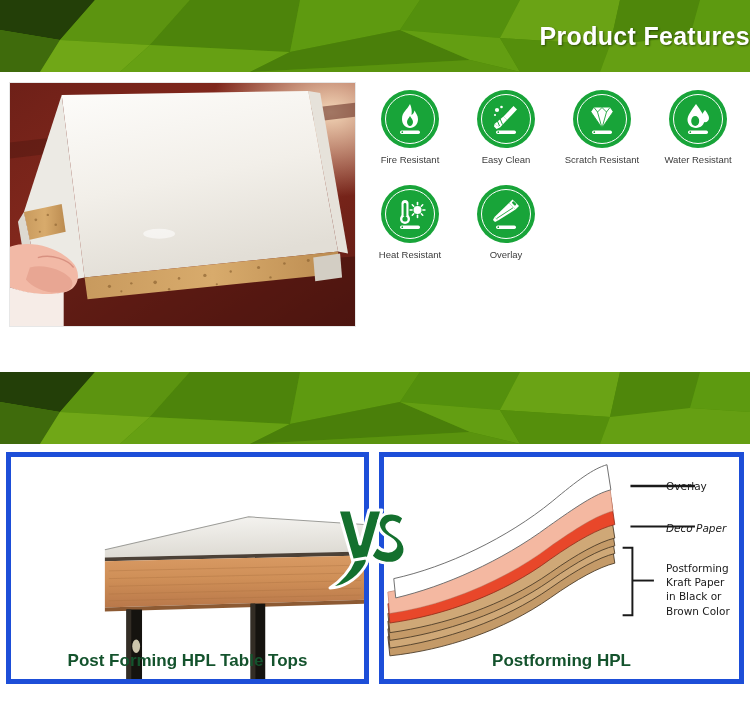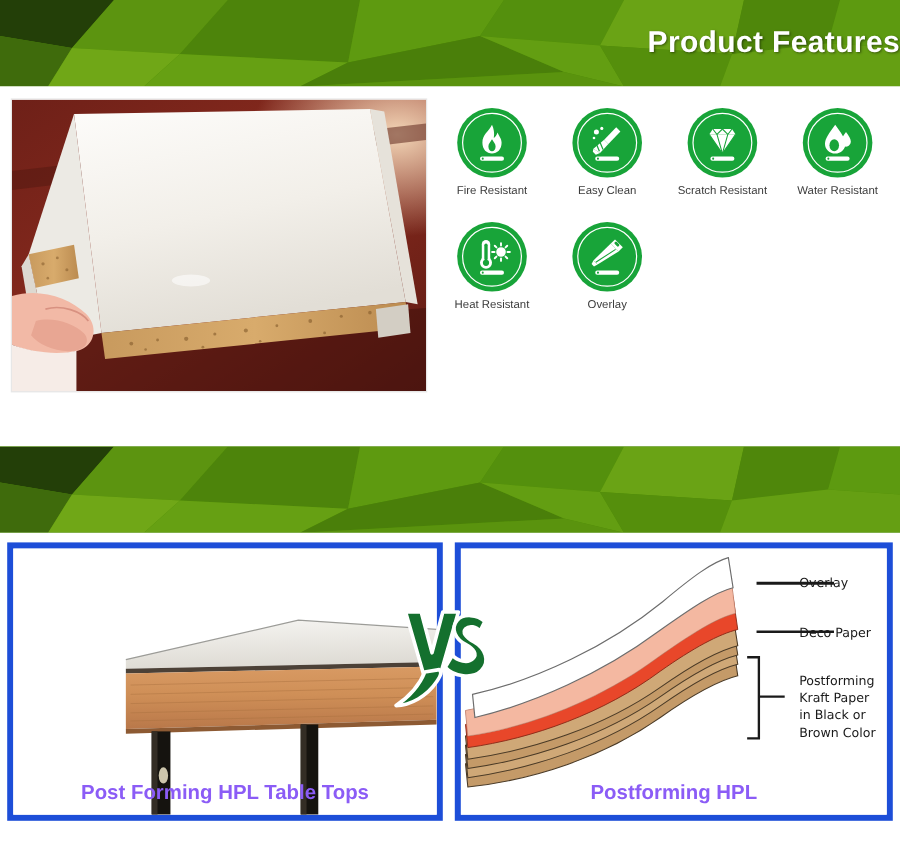--- a/index.html
+++ b/index.html
@@ -130,21 +130,21 @@
   .panel-right { left: 379px; width: 365px; }
   .panel svg.art { display: block; width: 100%; height: 100%; }
 
   .panel-caption {
     position: absolute;
     bottom: 8px;
     left: 0; right: 0;
     text-align: center;
     font-size: 17px;
     font-weight: bold;
-    color: #8b5cf6;
+    color: #14532d;
     z-index: 5;
   }
 
   .vs-badge {
     position: absolute;
     left: 330px;
     top: 534px;
     width: 90px;
     height: 92px;
     z-index: 20;
@@ -453,21 +453,21 @@
       <path d="M10 126 C64 114 126 84 172 46 C198 24 214 12 228 8 L232 34 C216 38 196 52 168 72 C120 108 62 134 12 146 Z" fill="#ffffff" stroke="#6d6d6d" stroke-width="1"></path>
 
       <line x1="252" y1="30" x2="318" y2="30" stroke="#1a1a1a" stroke-width="2.6"></line>
       <line x1="252" y1="72" x2="318" y2="72" stroke="#1a1a1a" stroke-width="2.2"></line>
 
       <path d="M244 94 L254 94 L254 164 L244 164" fill="none" stroke="#1a1a1a" stroke-width="2"></path>
       <line x1="254" y1="128" x2="276" y2="128" stroke="#1a1a1a" stroke-width="2"></line>
     </svg>
 
     <div class="diagram-label" style="left: 282px; top: 22px;">Overlay</div>
-    <div class="diagram-label" style="left: 282px; top: 64px;">Deco Paper</div>
+    <div class="diagram-label" style="left: 282px; top: 64px; font-style: italic;">Deco Paper</div>
     <div class="diagram-label" style="left: 282px; top: 104px;">Postforming
 Kraft Paper
 in Black or
 Brown Color</div>
 
     <div class="panel-caption">Postforming HPL</div>
   </div>
 
   <div class="vs-badge" style="top:60px; left:324px;">
     <svg viewBox="0 0 90 92">

